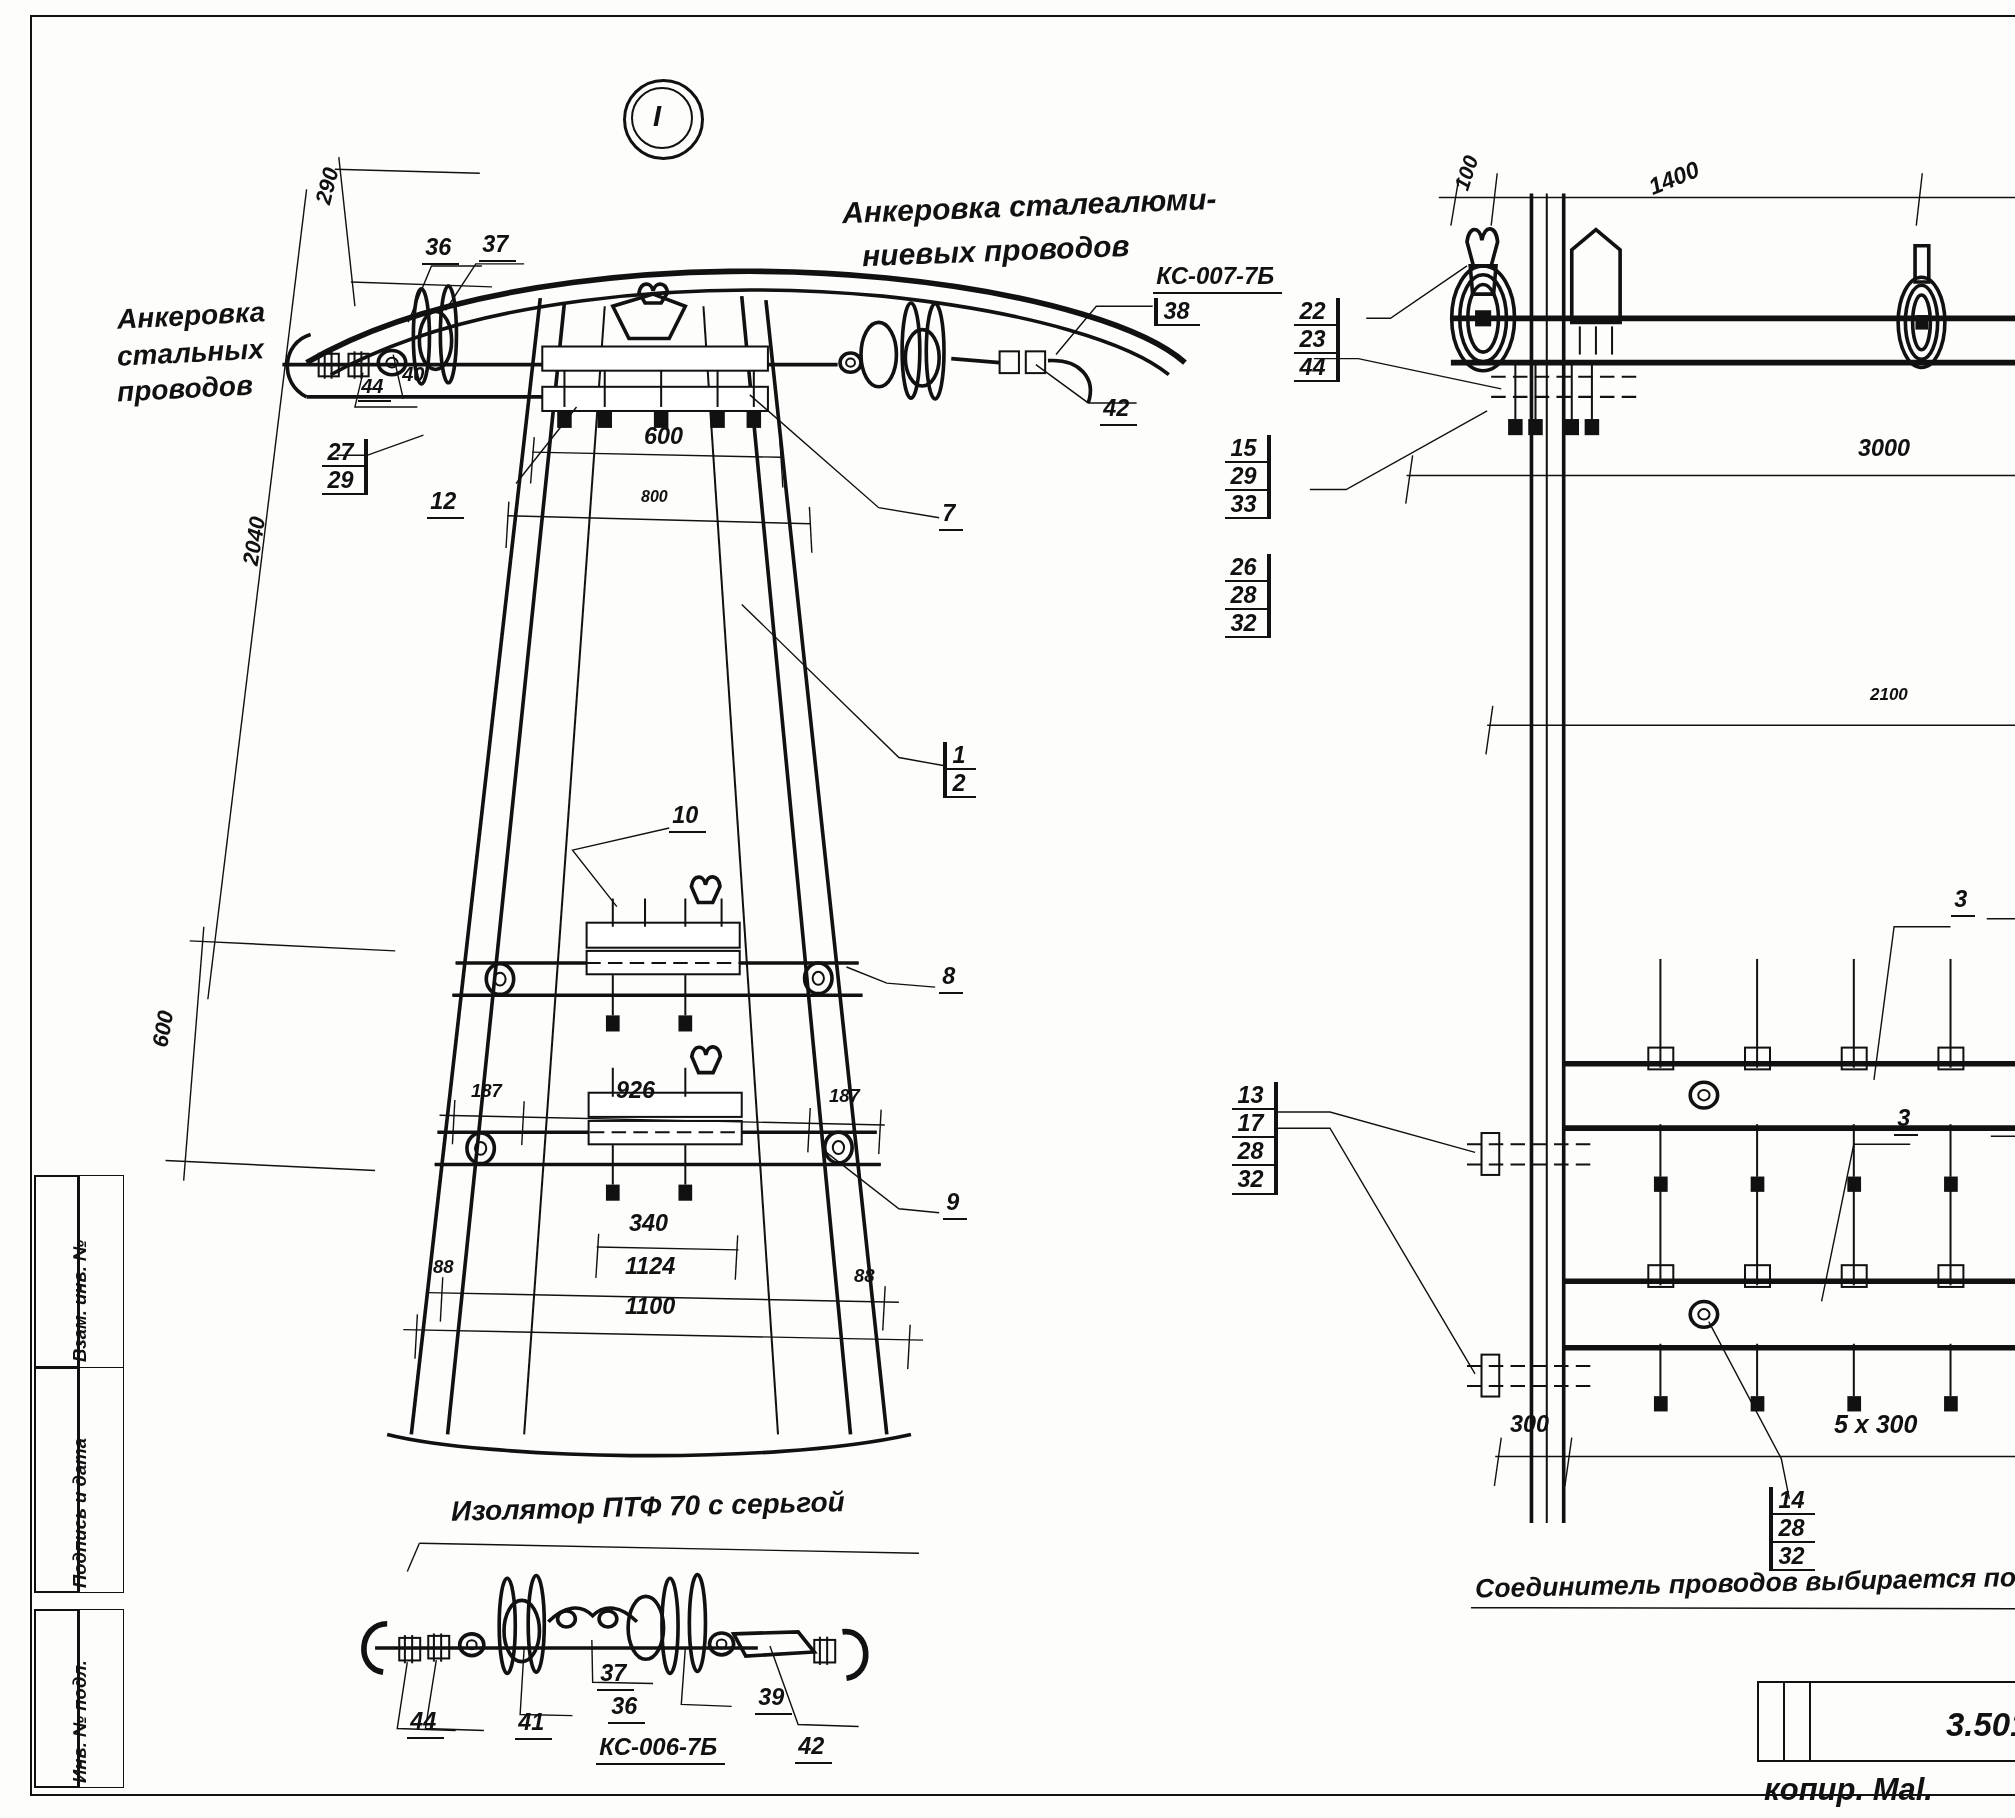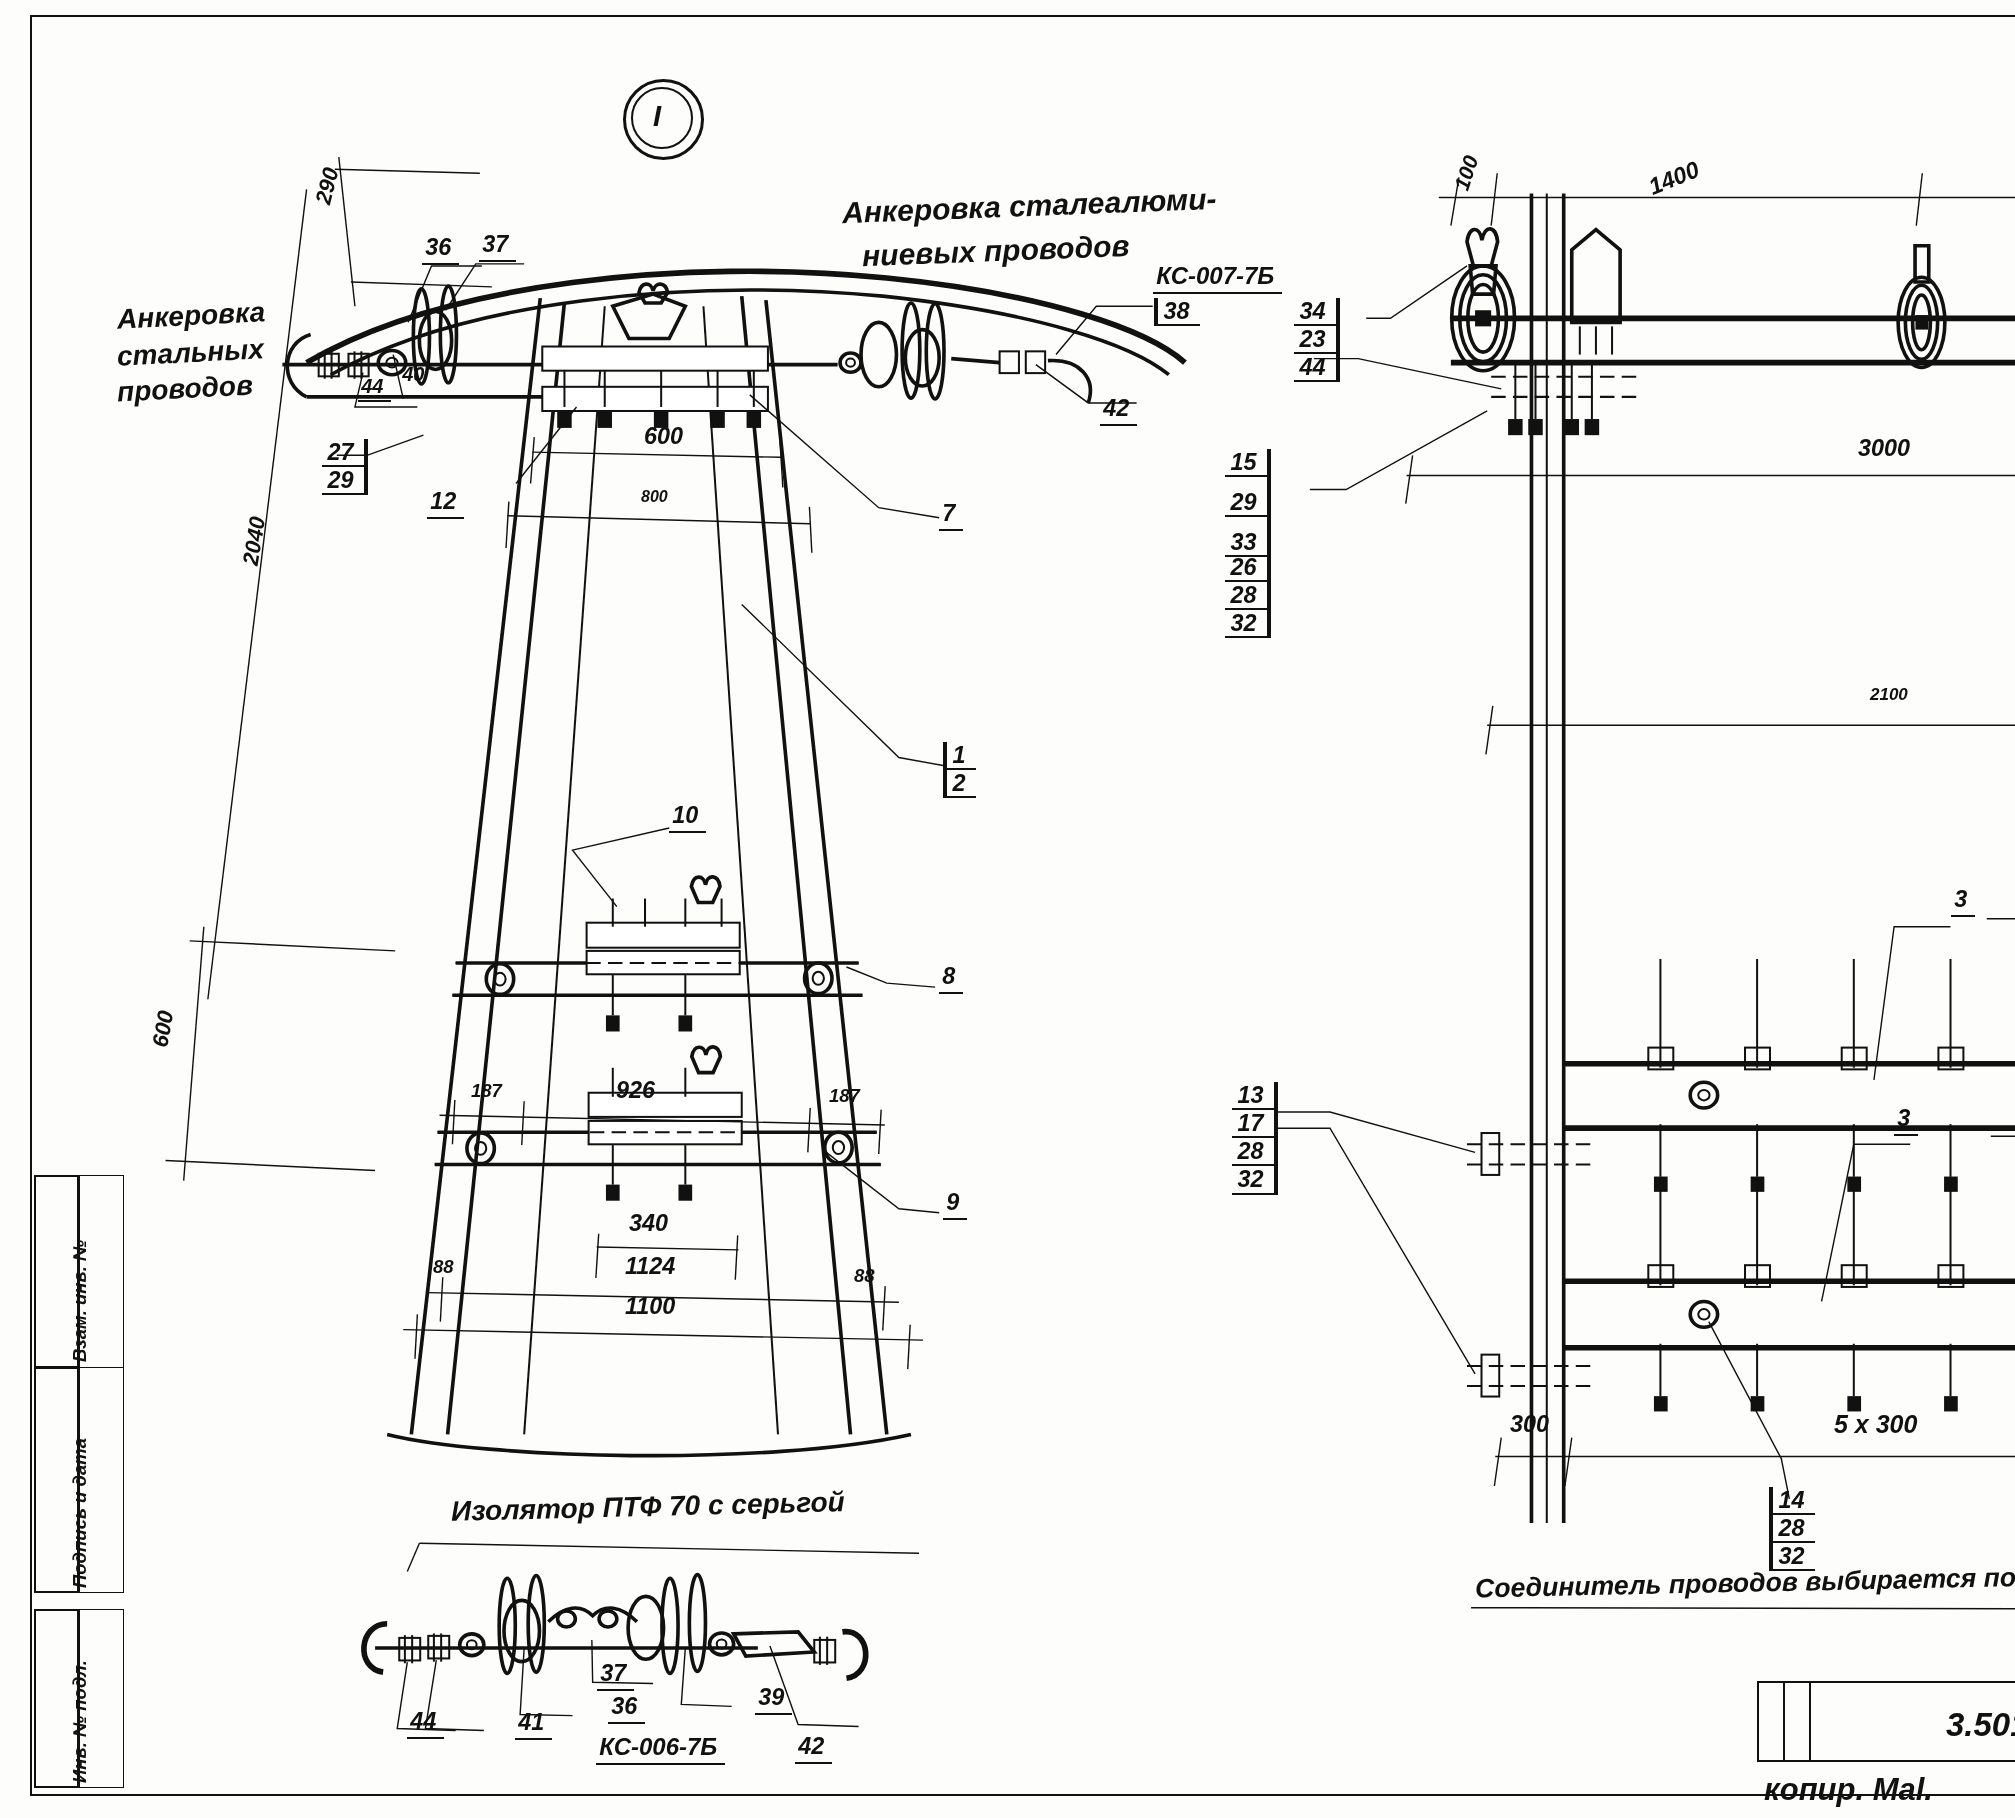--- a/index.html
+++ b/index.html
@@ -562,26 +562,26 @@
 
   <div class="dim" style="left:1449px;top:161px;transform:rotate(-72deg);font-size:21px;">100</div>
   <div class="dim" style="left:1648px;top:165px;transform:rotate(-22deg);font-size:23.4px;">1400</div>
 
   <div class="dim" style="left:1858px;top:435px;font-size:23.4px;">3000</div>
   <div class="dim" style="left:1870px;top:685px;font-size:17px;">2100</div>
   <div class="dim" style="left:1510px;top:1411px;font-size:23.4px;">300</div>
   <div class="dim" style="left:1834px;top:1410px;font-size:25px;">5 х 300</div>
 
   <div class="refstack barR" style="left:1294px;top:298px;">
-    <div class="rc">34</div>
+    <div class="rc">22</div>
     <div class="rc">23</div>
     <div class="rc">44</div>
   </div>
 
-  <div class="refstack barR" style="left:1225px;top:449px;gap:12px;">
+  <div class="refstack barR" style="left:1225px;top:435px;">
     <div class="rc">15</div>
     <div class="rc">29</div>
     <div class="rc">33</div>
   </div>
 
   <div class="refstack barR" style="left:1225px;top:554px;">
     <div class="rc">26</div>
     <div class="rc">28</div>
     <div class="rc">32</div>
   </div>

